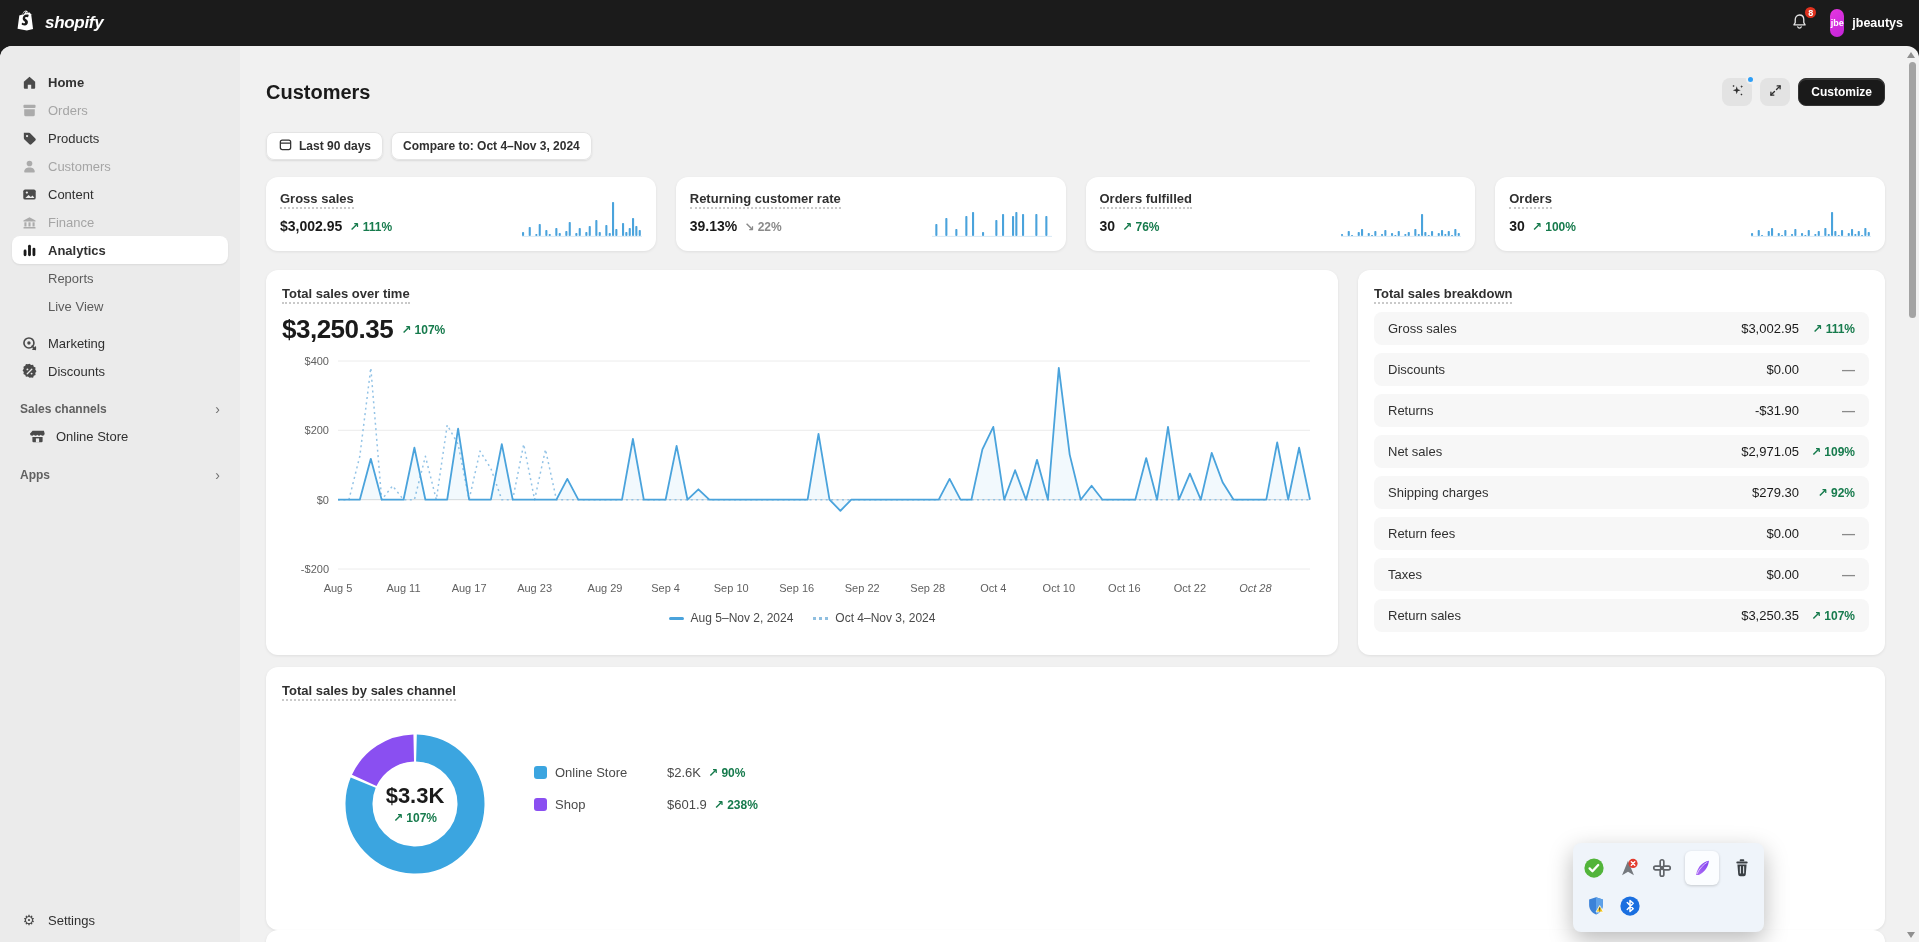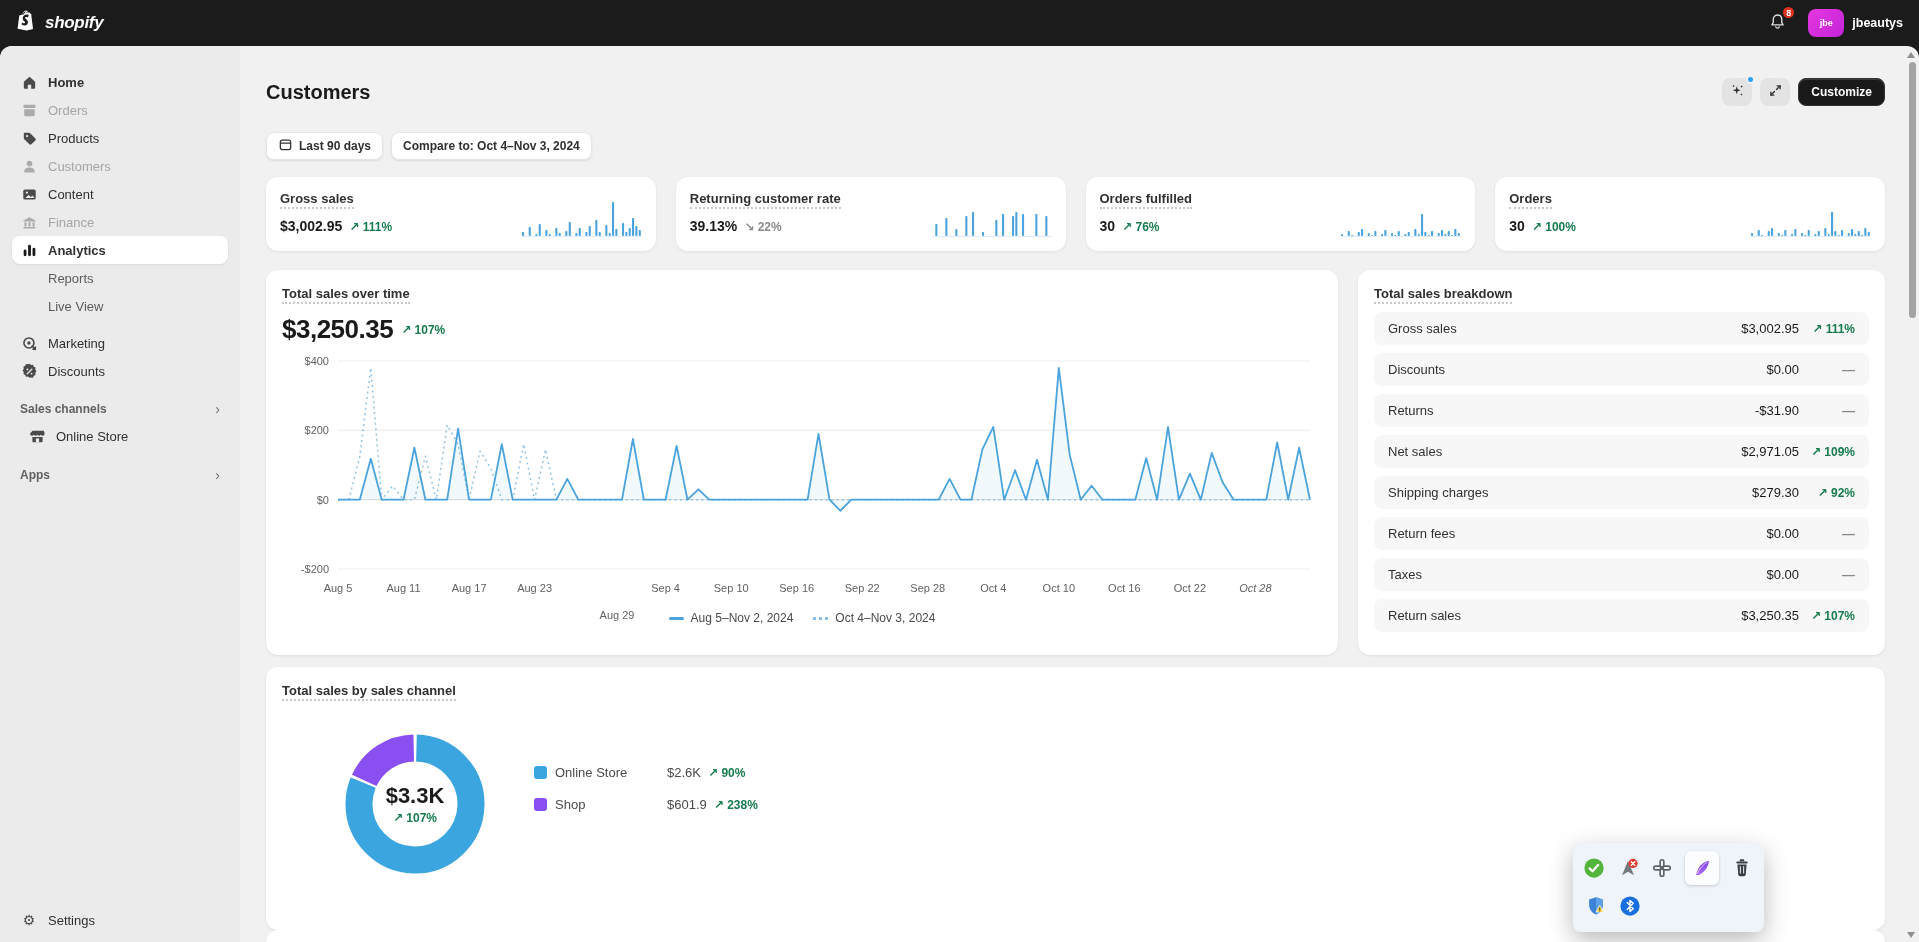--- a/index.html
+++ b/index.html
@@ -13,21 +13,21 @@
   .brand-word { color:#fff; font-size:17px; font-weight:700; font-style:italic; letter-spacing:-0.3px; }
   .search-wrap { position:absolute; left:50%; top:8px; transform:translateX(calc(-50% - 29px));
     width:598px; height:30px; background:#2D2F31; border-radius:8px; display:flex; align-items:center; padding:0 10px; gap:8px; }
   .search-text { color:#A6A6A6; font-size:13px; flex:1; }
   .kbd { background:#3B3E41; color:#C6C6C6; font-size:10px; font-weight:700; padding:2px 6px; border-radius:4px; }
   .topbar-right { margin-left:auto; display:flex; align-items:center; gap:16px; }
   .bell-btn { position:relative; width:30px; height:30px; display:flex; align-items:center; justify-content:center; background:none; border:none; }
   .badge { position:absolute; top:-3px; right:-4px; min-width:15px; height:15px; border-radius:8px; background:#E0321F;
     color:#fff; font-size:9px; font-weight:700; display:flex; align-items:center; justify-content:center; border:2px solid #1B1B1B; }
   .account { display:flex; align-items:center; gap:8px; background:none; border:none; }
-  .avatar { width:36px; height:28px; border-radius:8px; background:linear-gradient(135deg,#E637E0,#C224D8);
+  .avatar { width:14px; height:28px; border-radius:8px; background:linear-gradient(135deg,#E637E0,#C224D8);
     color:#fff; font-size:9px; font-weight:700; display:flex; align-items:center; justify-content:center; }
   .account-name { color:#ffffff; font-size:12.5px; font-weight:600; }
 
   
   .surface { position:absolute; top:46px; left:0; right:0; bottom:0; display:flex;
     border-radius:12px 12px 0 0; overflow:hidden; background:#F1F1F1; }
 
   
   .sidebar { width:240px; background:#EBEBEB; padding:22px 12px 0 12px; position:relative; flex-shrink:0; }
   .nav-item { display:flex; align-items:center; gap:10px; height:28px; padding:0 8px; border-radius:8px;
@@ -461,21 +461,21 @@
             <text x="47" y="224.0" text-anchor="end" font-size="11" fill="#616161">-$200</text>
             <polyline points="56.0,150.7 66.9,150.7 77.8,107.3 88.8,18.9 99.7,150.7 110.6,136.8 121.5,150.7 132.4,150.7 143.4,107.3 154.3,150.7 165.2,76.1 176.1,95.2 187.1,150.7 198.0,102.1 208.9,119.5 219.8,150.7 230.7,150.7 241.7,95.2 252.6,150.7 263.5,100.4 274.4,150.7 285.3,150.7 296.3,150.7 307.2,150.7 318.1,150.7 329.0,150.7 340.0,150.7 350.9,150.7 361.8,150.7 372.7,150.7 383.6,150.7 394.6,150.7 405.5,150.7 416.4,150.7 427.3,150.7 438.2,150.7 449.2,150.7 460.1,150.7 471.0,150.7 481.9,150.7 492.9,150.7 503.8,150.7 514.7,150.7 525.6,150.7 536.5,150.7 547.5,150.7 558.4,150.7 569.3,150.7 580.2,150.7 591.1,150.7 602.1,150.7 613.0,150.7 623.9,150.7 634.8,150.7 645.8,150.7 656.7,150.7 667.6,150.7 678.5,150.7 689.4,150.7 700.4,150.7 711.3,150.7 722.2,150.7 733.1,150.7 744.0,150.7 755.0,150.7 765.9,150.7 776.8,150.7 787.7,150.7 798.7,150.7 809.6,150.7 820.5,150.7 831.4,150.7 842.3,150.7 853.3,150.7 864.2,150.7 875.1,150.7 886.0,150.7 896.9,150.7 907.9,150.7 918.8,150.7 929.7,150.7 940.6,150.7 951.6,150.7 962.5,150.7 973.4,150.7 984.3,150.7 995.2,150.7 1006.2,150.7 1017.1,150.7 1028.0,150.7" fill="none" stroke="#93C3E6" stroke-width="1.5" stroke-dasharray="2 3.4" stroke-linejoin="round"></polyline>
             <polygon points="56.0,150.7 66.9,150.7 77.8,150.7 88.8,109.8 99.7,150.7 110.6,150.7 121.5,150.7 132.4,98.7 143.4,150.7 154.3,150.7 165.2,150.7 176.1,79.6 187.1,150.7 198.0,150.7 208.9,150.7 219.8,95.2 230.7,150.7 241.7,150.7 252.6,150.7 263.5,150.7 274.4,150.7 285.3,129.9 296.3,150.7 307.2,150.7 318.1,150.7 329.0,150.7 340.0,150.7 350.9,90.0 361.8,150.7 372.7,150.7 383.6,150.7 394.6,96.9 405.5,150.7 416.4,140.3 427.3,150.7 438.2,150.7 449.2,150.7 460.1,150.7 471.0,150.7 481.9,150.7 492.9,150.7 503.8,150.7 514.7,150.7 525.6,150.7 536.5,84.8 547.5,150.7 558.4,161.8 569.3,150.7 580.2,150.7 591.1,150.7 602.1,150.7 613.0,150.7 623.9,150.7 634.8,150.7 645.8,150.7 656.7,150.7 667.6,129.9 678.5,150.7 689.4,150.7 700.4,100.4 711.3,77.9 722.2,150.7 733.1,121.2 744.0,150.7 755.0,110.8 765.9,150.7 776.8,18.9 787.7,105.6 798.7,150.7 809.6,136.8 820.5,150.7 831.4,150.7 842.3,150.7 853.3,150.7 864.2,109.1 875.1,150.7 886.0,77.9 896.9,150.7 907.9,124.7 918.8,150.7 929.7,103.9 940.6,133.3 951.6,150.7 962.5,150.7 973.4,150.7 984.3,150.7 995.2,93.5 1006.2,150.7 1017.1,98.7 1028.0,150.7 1028.0,150.7 56.0,150.7" fill="rgba(74,163,220,0.07)" stroke="none"></polygon>
             <polyline points="56.0,150.7 66.9,150.7 77.8,150.7 88.8,109.8 99.7,150.7 110.6,150.7 121.5,150.7 132.4,98.7 143.4,150.7 154.3,150.7 165.2,150.7 176.1,79.6 187.1,150.7 198.0,150.7 208.9,150.7 219.8,95.2 230.7,150.7 241.7,150.7 252.6,150.7 263.5,150.7 274.4,150.7 285.3,129.9 296.3,150.7 307.2,150.7 318.1,150.7 329.0,150.7 340.0,150.7 350.9,90.0 361.8,150.7 372.7,150.7 383.6,150.7 394.6,96.9 405.5,150.7 416.4,140.3 427.3,150.7 438.2,150.7 449.2,150.7 460.1,150.7 471.0,150.7 481.9,150.7 492.9,150.7 503.8,150.7 514.7,150.7 525.6,150.7 536.5,84.8 547.5,150.7 558.4,161.8 569.3,150.7 580.2,150.7 591.1,150.7 602.1,150.7 613.0,150.7 623.9,150.7 634.8,150.7 645.8,150.7 656.7,150.7 667.6,129.9 678.5,150.7 689.4,150.7 700.4,100.4 711.3,77.9 722.2,150.7 733.1,121.2 744.0,150.7 755.0,110.8 765.9,150.7 776.8,18.9 787.7,105.6 798.7,150.7 809.6,136.8 820.5,150.7 831.4,150.7 842.3,150.7 853.3,150.7 864.2,109.1 875.1,150.7 886.0,77.9 896.9,150.7 907.9,124.7 918.8,150.7 929.7,103.9 940.6,133.3 951.6,150.7 962.5,150.7 973.4,150.7 984.3,150.7 995.2,93.5 1006.2,150.7 1017.1,98.7 1028.0,150.7" fill="none" stroke="#4AA3DC" stroke-width="1.8" stroke-linejoin="round"></polyline>
           </svg>
         <div class="xlabels" id="main-xlabels" style="width:1040px;">
             <span style="left: 56px;">Aug 5</span>
             <span style="left: 121.5px;">Aug 11</span>
             <span style="left: 187.1px;">Aug 17</span>
             <span style="left: 252.6px;">Aug 23</span>
-            <span style="left: 335px; margin-top: 27px;">Aug 29</span>
+            <span style="left: 323px;">Aug 29</span>
             <span style="left: 383.6px;">Sep 4</span>
             <span style="left: 449.2px;">Sep 10</span>
             <span style="left: 514.7px;">Sep 16</span>
             <span style="left: 580.2px;">Sep 22</span>
             <span style="left: 645.8px;">Sep 28</span>
             <span style="left: 711.3px;">Oct 4</span>
             <span style="left: 776.8px;">Oct 10</span>
             <span style="left: 842.3px;">Oct 16</span>
             <span style="left: 907.9px;">Oct 22</span>
             <span style="left: 973.4px; font-style: italic;">Oct 28</span>

